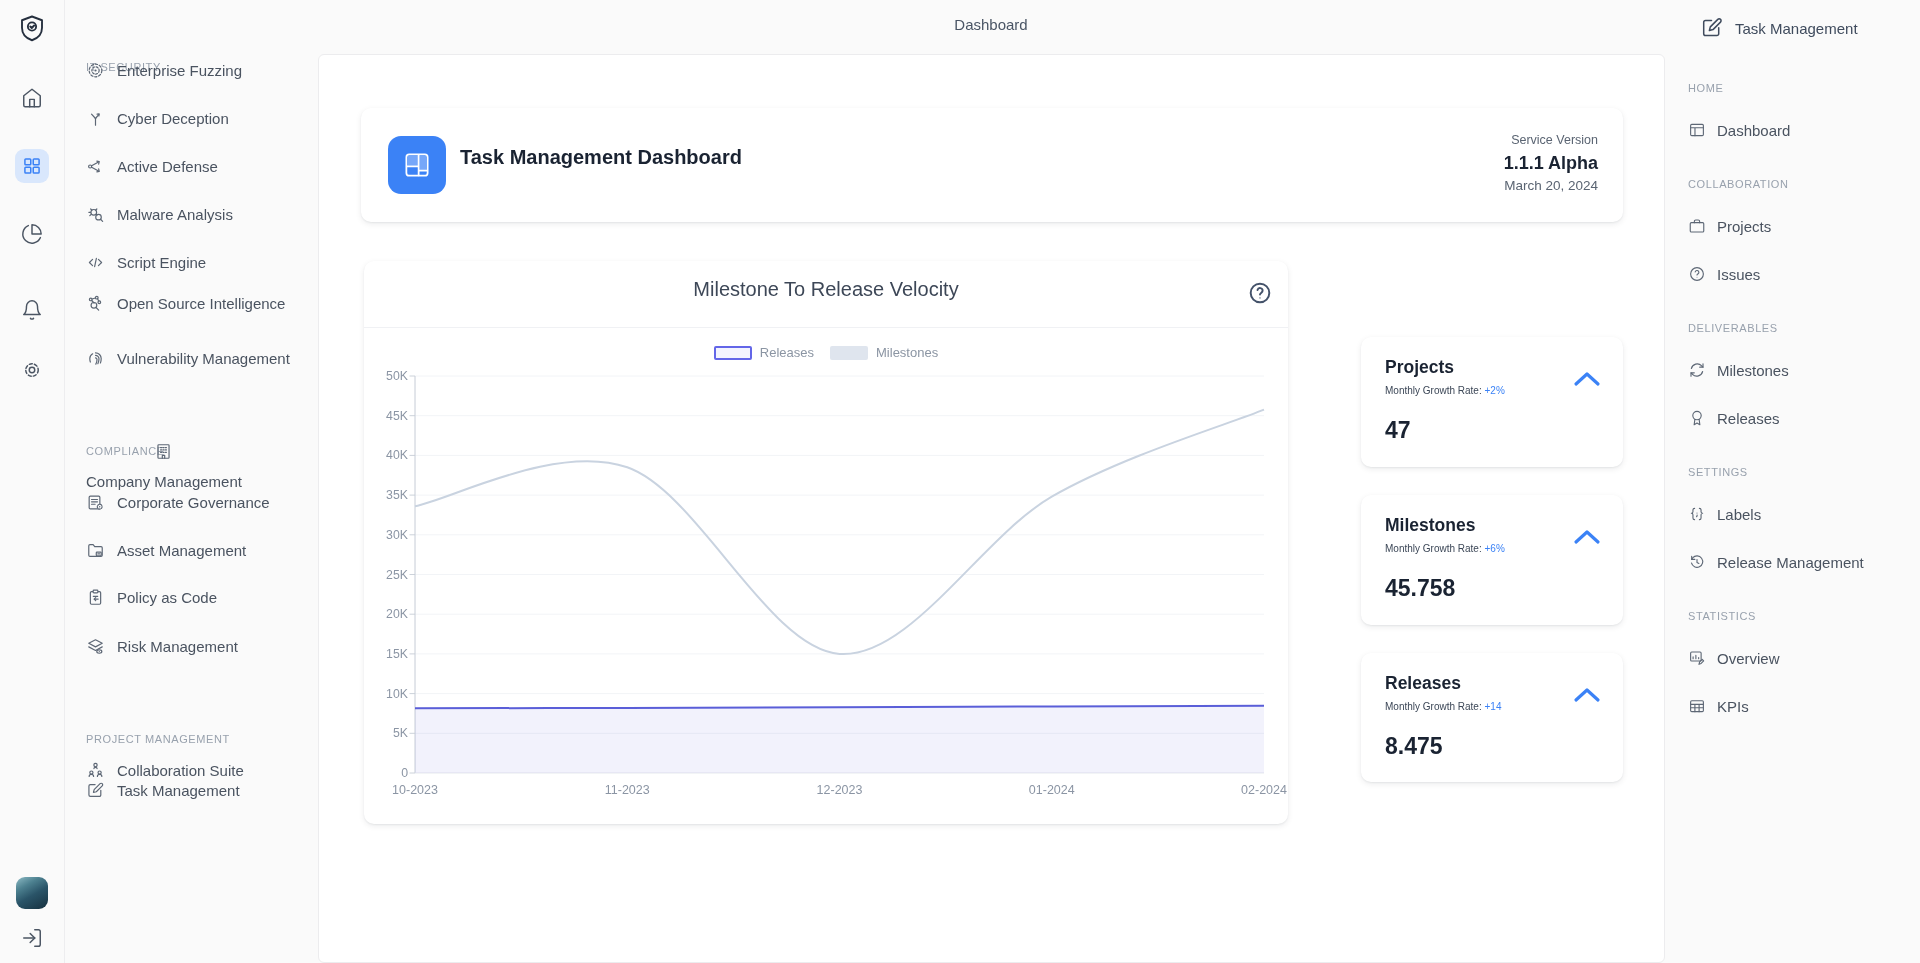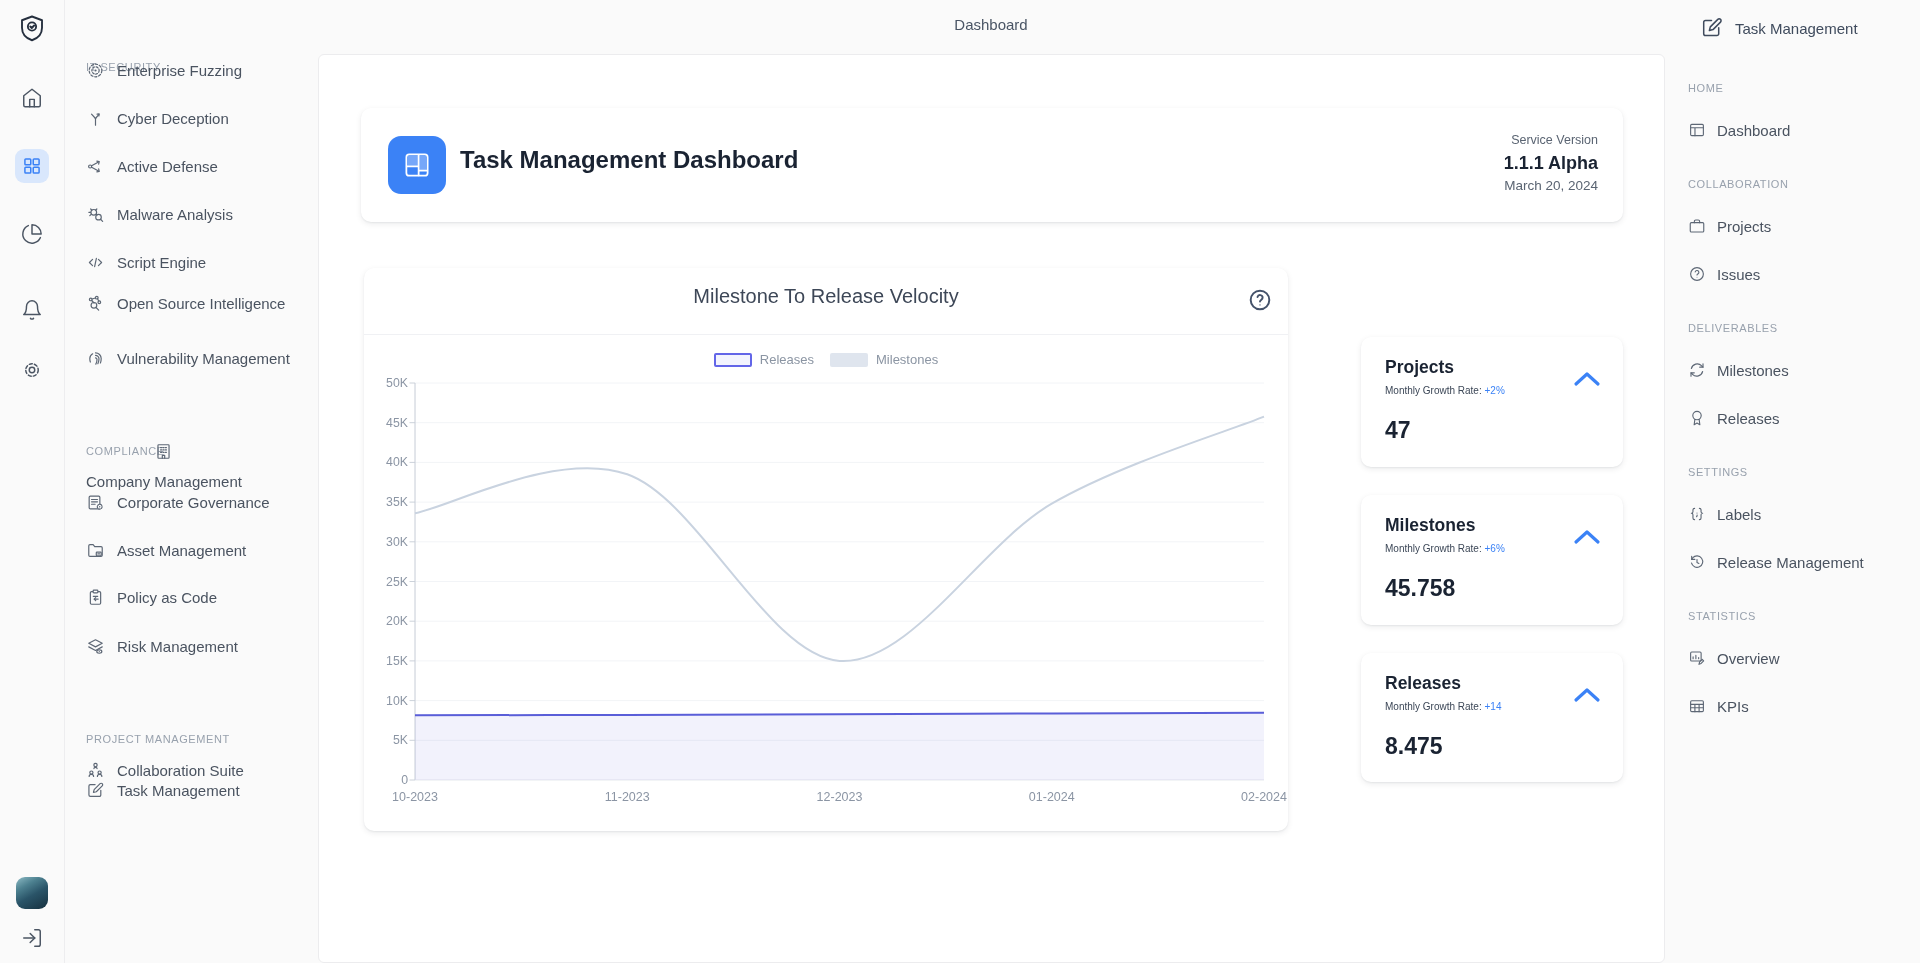--- a/index.html
+++ b/index.html
@@ -31,21 +31,21 @@
   .top-app svg{width:24px;height:24px;color:#3f4b5d;}
   
   .panel{position:absolute;left:318px;top:54px;width:1347px;height:909px;background:#fff;
          border:1px solid #ececee;border-radius:6px;box-sizing:border-box;}
   .card{position:absolute;background:#fff;border-radius:10px;
         box-shadow:0 1px 2px rgba(16,24,40,.06),0 2px 6px rgba(16,24,40,.08);}
   
   .banner-icon{position:absolute;left:27px;top:28px;width:58px;height:58px;border-radius:13px;
                background:#3b82f6;display:flex;align-items:center;justify-content:center;color:#fff;}
   .banner-desc{font-size:14.5px;color:#5a6472;}
-  .banner-title{font-size:24px;font-weight:700;color:#1a2332;margin-top:8px;}
+  .banner-title{font-size:20px;font-weight:700;color:#1a2332;margin-top:8px;}
   .version{position:absolute;right:25px;top:23px;text-align:right;}
   .version .l1{font-size:12.5px;color:#5a6472;line-height:19px;}
   .version .l2{font-size:18px;font-weight:700;color:#1a2332;line-height:26px;}
   .version .l3{font-size:13.5px;color:#5a6472;line-height:20px;}
   
   .chart-title{position:absolute;top:17px;left:0;width:100%;text-align:center;font-size:20px;color:#3d4757;}
   .chart-help{position:absolute;right:15px;top:19px;width:26px;height:26px;color:#44526a;cursor:pointer;}
   .chart-divider{position:absolute;left:0;top:66px;width:100%;height:1px;background:#f0f1f4;}
   .legend{position:absolute;left:0;top:84px;width:100%;display:flex;justify-content:center;gap:16px;align-items:center;}
   .legend-item{display:flex;align-items:center;gap:8px;font-size:13px;color:#8b95a3;cursor:pointer;}
@@ -303,21 +303,21 @@
   <div class="abs" style="left:99px;top:30px;">
     <div class="banner-title">Task Management Dashboard</div>
   </div>
   <div class="version">
     <div class="l1">Service Version</div>
     <div class="l2">1.1.1 Alpha</div>
     <div class="l3">March 20, 2024</div>
   </div>
 </div>
 
-<div class="card" style="left:364px;top:268px;width:924px;height:563px;">
+<div class="card" style="left:364px;top:261px;width:924px;height:563px;">
   <div class="chart-title">Milestone To Release Velocity</div>
   <span class="chart-help">
     <svg class="ic" viewBox="0 0 24 24" style="stroke-width:1.8;">
         <circle cx="12" cy="12" r="8.6"></circle>
         <path d="M9.7 9.2a2.4 2.4 0 0 1 4.7.8c0 1.6-2.4 2.2-2.4 3.3"></path>
         <circle cx="12" cy="16.5" r=".6" fill="currentColor" stroke="none"></circle>
       </svg>
   </span>
   <div class="chart-divider"></div>
   <div class="legend">

